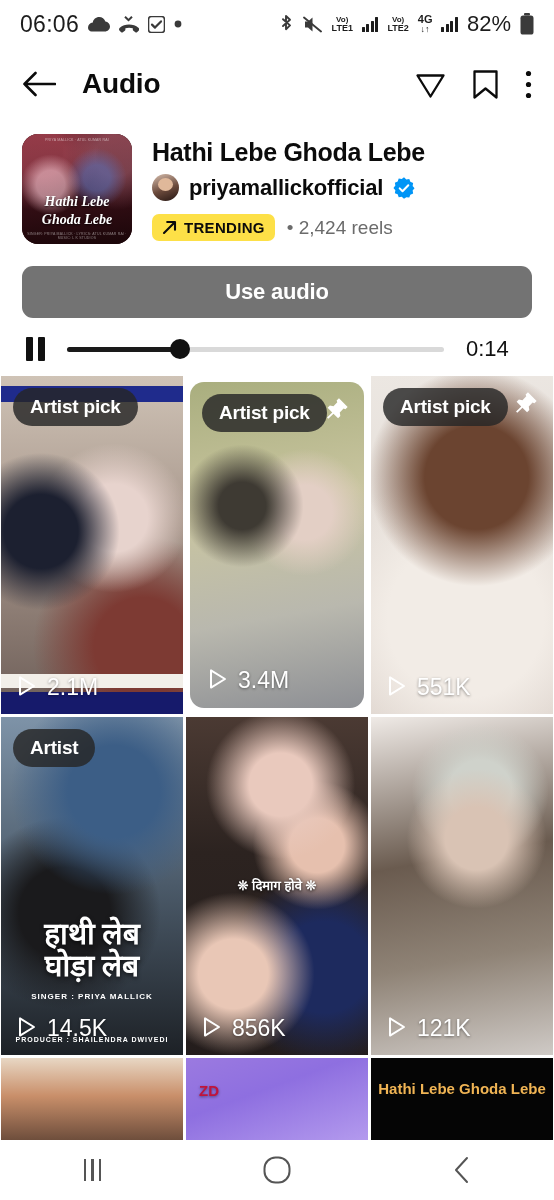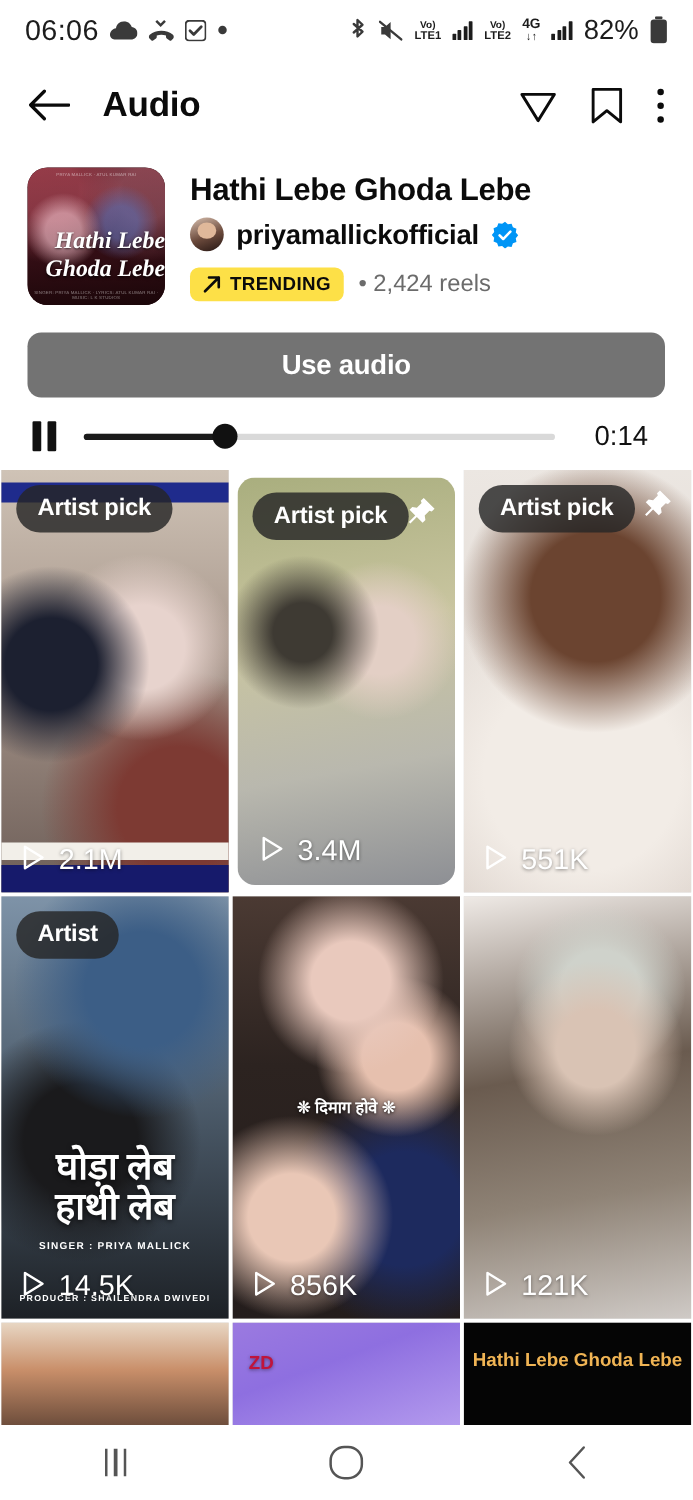--- a/index.html
+++ b/index.html
@@ -50,23 +50,23 @@
   .cover .bg {
     position:absolute; inset:0;
     background:
       radial-gradient(circle at 26% 46%, rgba(255,210,220,.55) 0 14%, transparent 30%),
       radial-gradient(circle at 68% 40%, rgba(90,110,180,.6) 0 13%, transparent 30%),
       radial-gradient(circle at 18% 18%, rgba(255,120,140,.35) 0 18%, transparent 45%),
       radial-gradient(circle at 85% 20%, rgba(255,170,190,.3) 0 16%, transparent 42%),
       linear-gradient(175deg,#5d1b24 0%,#3d1119 45%,#1a0609 100%);
   }
   .cover .ttl {
-    position:absolute; left:0; right:0; bottom:16px; text-align:right;
+    position:absolute; left:0; right:0; bottom:16px; text-align:center;
     color:#fff; font-family:"Liberation Serif", serif; font-style:italic;
-    font-size:19px; line-height:1.25; font-weight:700;
+    font-size:14px; line-height:1.25; font-weight:700;
     text-shadow:0 1px 2px rgba(0,0,0,.7);
   }
   .cover .foot {
     position:absolute; left:0; right:0; bottom:4px; text-align:center;
     color:rgba(255,255,255,.45); font-size:3.5px; letter-spacing:.2px;
   }
   .cover .top {
     position:absolute; left:0; right:0; top:4px; text-align:center;
     color:rgba(255,255,255,.5); font-size:3.5px; letter-spacing:.2px;
   }
@@ -105,21 +105,21 @@
   .player { display:flex; align-items:center; gap:22px; padding:18px 26px 0 26px; }
   .pausebtn { display:flex; gap:5px; cursor:pointer; }
   .pausebtn i { display:block; width:7px; height:24px; background:#111; border-radius:1px; }
   .track { flex:1; position:relative; height:24px; display:flex; align-items:center; }
   .track .rail { position:absolute; left:0; right:0; height:5px; background:#d9d9d9; border-radius:3px; }
   .track .fill { position:absolute; left:0; height:5px; background:#1a1a1a; border-radius:3px; }
   .track .thumb {
     position:absolute; width:20px; height:20px; border-radius:50%; background:#111;
     transform:translateX(-50%);
   }
-  .time { font-size:22px; color:#111; font-weight:400; min-width:62px; text-align:center; }
+  .time { font-size:22px; color:#111; font-weight:400; min-width:62px; text-align:left; }
 
   
   .grid {
     margin-top:14px; display:grid; grid-template-columns:repeat(3,1fr);
     gap:3px; padding:0 1px;
   }
   .tile { position:relative; height:338px; overflow:hidden; background:#ddd; }
   .tile.short { height:84px; }
   .tile .ph { position:absolute; inset:0; }
   .tile.focus { padding:6px 4px; background:#fff; }
@@ -407,22 +407,22 @@
         <svg width="24" height="24" viewBox="0 0 24 24">
             <path d="M6 3.4v17.2L20 12z" fill="none" stroke="#fff" stroke-width="2" stroke-linejoin="round"></path>
           </svg>
         <span>551K</span>
       </span>
     </div>
 
     <div class="tile">
       <div class="ph p4">
         <div class="script">
+          <div>हाथी लेब</div>
           <div>घोड़ा लेब</div>
-          <div>हाथी लेब</div>
         </div>
         <div class="credit">SINGER : PRIYA MALLICK</div>
         <div class="credit2">PRODUCER : SHAILENDRA DWIVEDI</div>
       </div>
       <span class="badge">Artist</span>
       <span class="views">
         <svg width="24" height="24" viewBox="0 0 24 24">
             <path d="M6 3.4v17.2L20 12z" fill="none" stroke="#fff" stroke-width="2" stroke-linejoin="round"></path>
           </svg>
         <span>14.5K</span>

